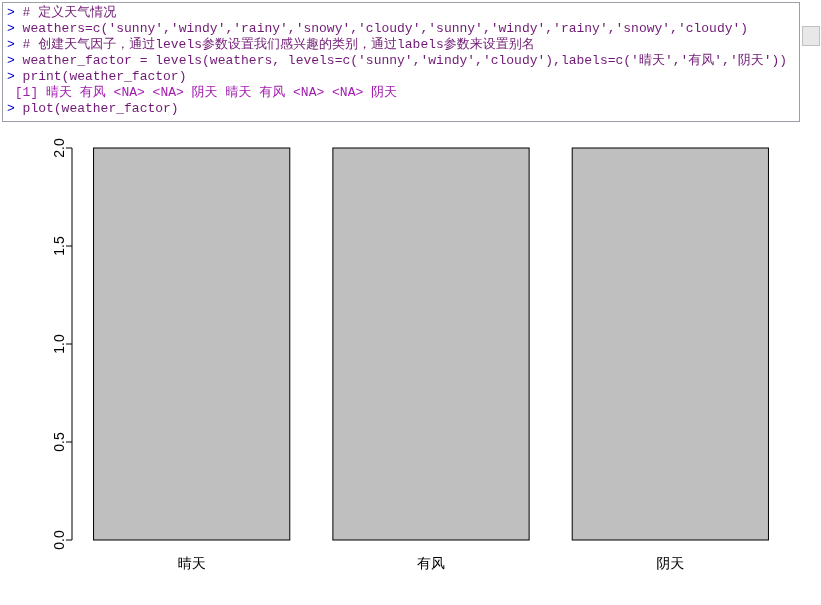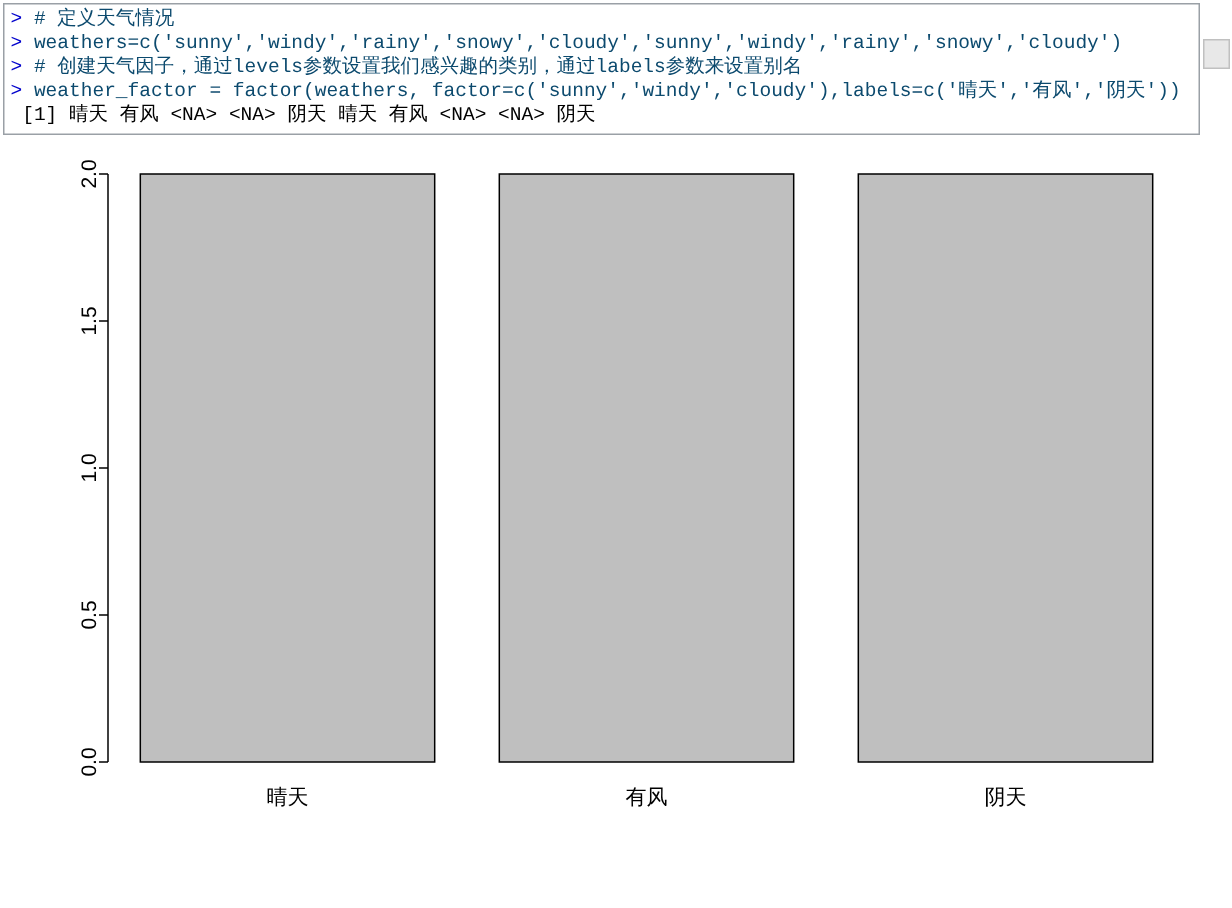--- a/index.html
+++ b/index.html
@@ -1,38 +1,40 @@
 <!DOCTYPE html>
 <html><head>
 <meta charset="utf-8">
 <style>
   html,body{margin:0;padding:0;background:#fff;font-family:"Courier New",monospace;font-size:13px;}
   .page{width:821px;height:605px;position:relative;overflow:hidden;}
   .console{box-sizing:border-box;width:798px;border:1px solid #9aa0a6;background:#fff;margin:2px 0 0 2px;padding:2px 2px 4px 4px;}
   .console .line{white-space:pre;line-height:16px;font-family:"Consolas","Courier New",monospace;font-size:13px;}
   .prompt{color:#0000cc;}
-  .input{color:#0c4a6e;text-align:right;}
-  .output{color:#000000;font-family:Liberation Mono, monospace;}
+  .input{color:#701a75;text-align:right;}
+  .output{color:#a21caf;font-family:Liberation Mono, monospace;}
   .scroll-hint{position:absolute;top:26px;right:1px;width:16px;height:18px;border:1px solid #c0c0c0;background:#e8e8e8;}
   .plot-area{position:relative;width:810px;height:458px;margin-top:8px;text-decoration:underline;}
   svg{position:absolute;left:0;top:0;}
   .axis-num{font-family:Arial,Helvetica,sans-serif;font-size:14px;fill:#000;}
   .bar{fill:#bfbfbf;stroke:#000;stroke-width:1;}
   .catlab{font-family:"Microsoft YaHei",Arial,sans-serif;font-size:14px;fill:#000;text-anchor:middle;}
 </style>
 </head>
 <body>
 <div class="page">
 
 <div class="console" id="console-box">
       <div class="line"><span class="prompt">&gt; </span><span class="input"># 定义天气情况</span></div>
       <div class="line"><span class="prompt">&gt; </span><span class="input">weathers=c('sunny','windy','rainy','snowy','cloudy','sunny','windy','rainy','snowy','cloudy')</span></div>
       <div class="line"><span class="prompt">&gt; </span><span class="input"># 创建天气因子，通过levels参数设置我们感兴趣的类别，通过labels参数来设置别名</span></div>
-      <div class="line"><span class="prompt">&gt; </span><span class="input">weather_factor = factor(weathers, factor=c('sunny','windy','cloudy'),labels=c('晴天','有风','阴天'))</span></div>
+      <div class="line"><span class="prompt">&gt; </span><span class="input">weather_factor = levels(weathers, levels=c('sunny','windy','cloudy'),labels=c('晴天','有风','阴天'))</span></div>
+      <div class="line"><span class="prompt">&gt; </span><span class="input">print(weather_factor)</span></div>
       <div class="line"><span class="output"> [1] 晴天 有风 &lt;NA&gt; &lt;NA&gt; 阴天 晴天 有风 &lt;NA&gt; &lt;NA&gt; 阴天</span></div>
+      <div class="line"><span class="prompt">&gt; </span><span class="input">plot(weather_factor)</span></div>
     </div>
 <div class="scroll-hint"></div>
 
 <div class="plot-area">
   <svg id="plot-svg" width="810" height="458">
         <line x1="72" x2="72" y1="18" y2="410" stroke="#000" stroke-width="1"></line>
         <line x1="66" x2="72" y1="410" y2="410" stroke="#000" stroke-width="1"></line>
         <text x="60" y="410" class="axis-num" text-anchor="middle" transform="rotate(-90 60 410)" dominant-baseline="middle">0.0</text>
         <line x1="66" x2="72" y1="312" y2="312" stroke="#000" stroke-width="1"></line>
         <text x="60" y="312" class="axis-num" text-anchor="middle" transform="rotate(-90 60 312)" dominant-baseline="middle">0.5</text>

